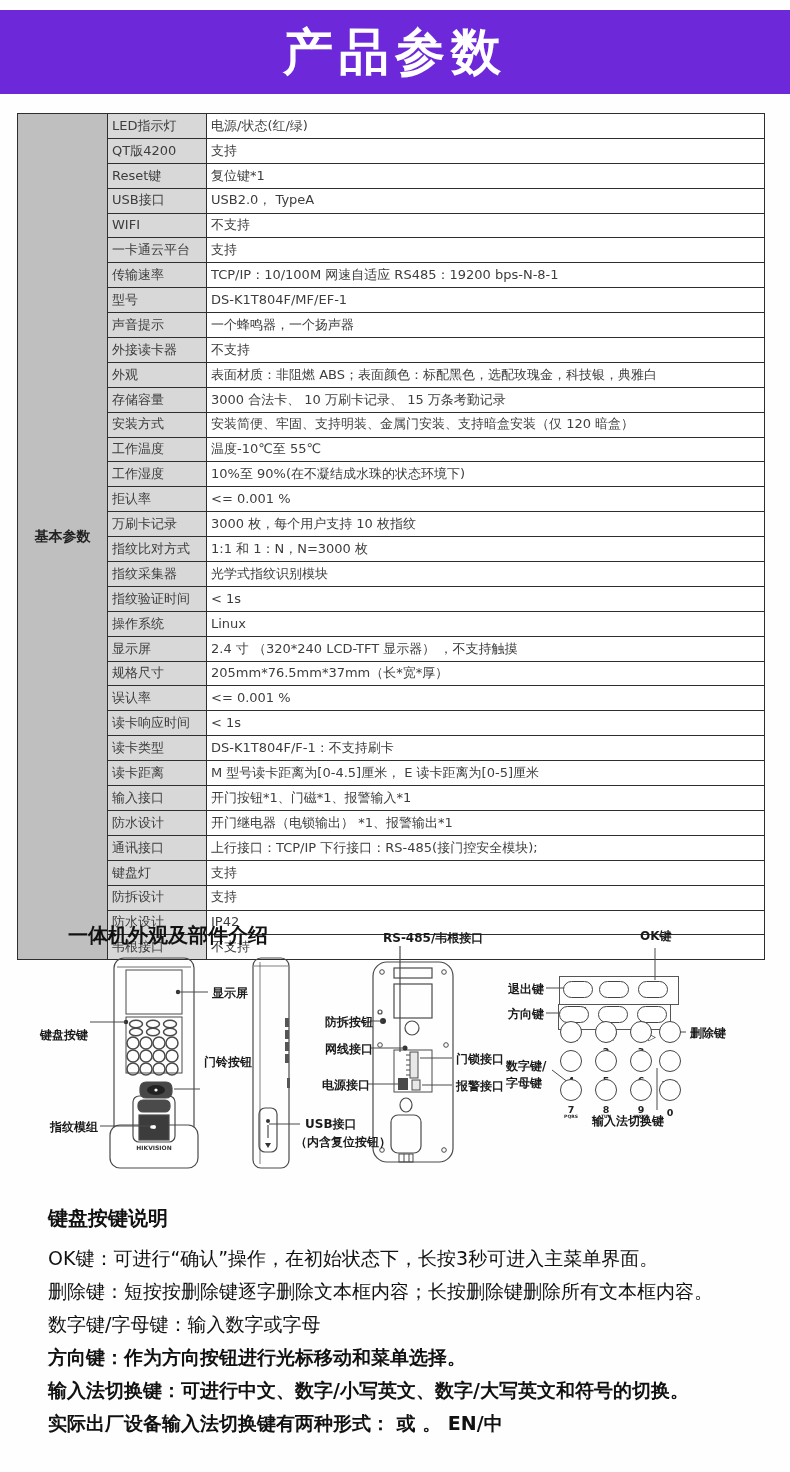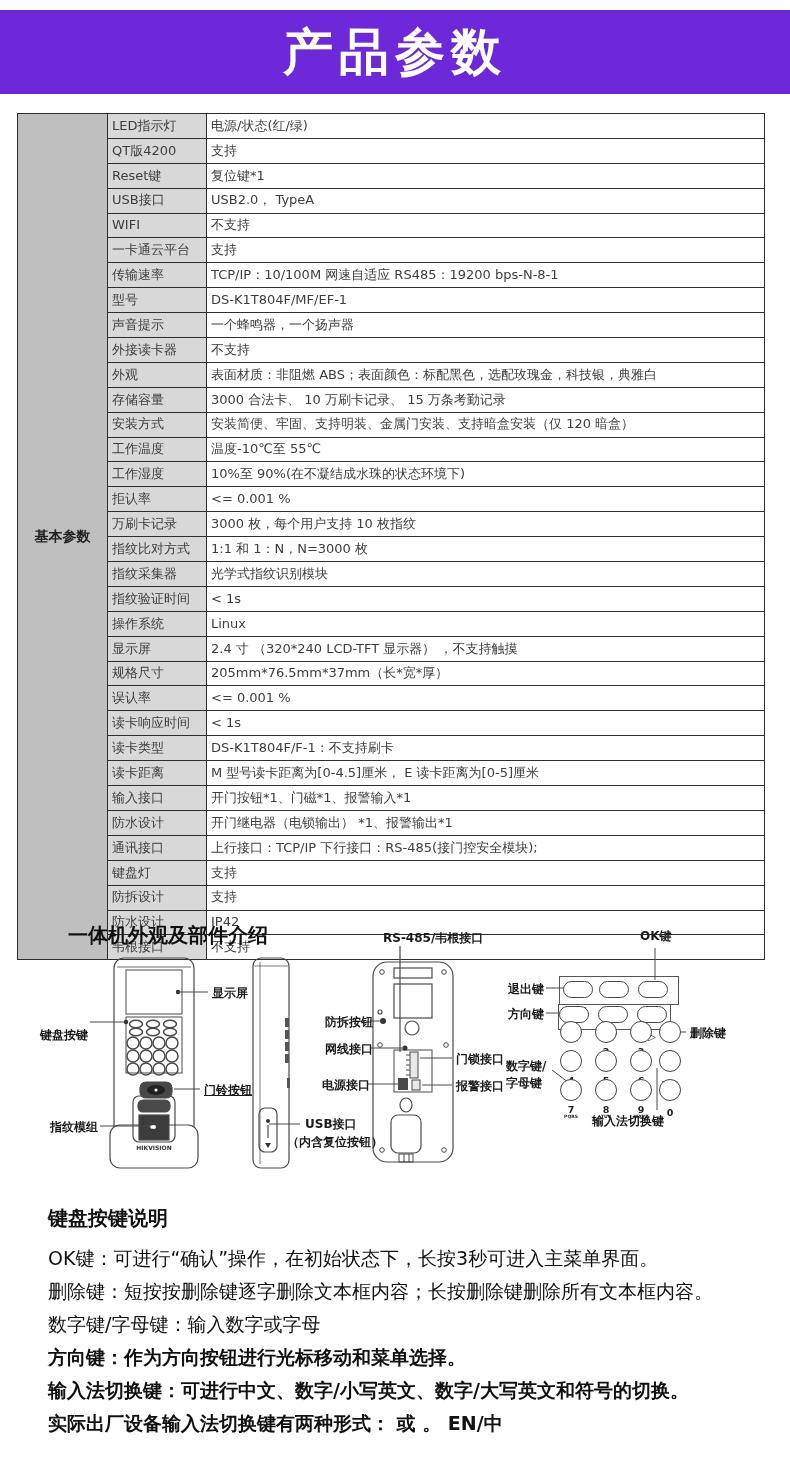--- a/index.html
+++ b/index.html
@@ -311,30 +311,30 @@
         <line x1="546" y1="113" x2="564" y2="113"></line>
         <line x1="674" y1="132" x2="686" y2="132"></line>
         <line x1="552" y1="170" x2="573" y2="186"></line>
         <line x1="657" y1="168" x2="657" y2="210"></line>
       </g>
     </g>
   </svg>
 
   <div class="dlabel" style="left:212px;top:985px;">显示屏</div>
   <div class="dlabel" style="left:40px;top:1027px;">键盘按键</div>
-  <div class="dlabel" style="left:204px;top:1082px;text-decoration:underline;">门铃按钮</div>
+  <div class="dlabel" style="left:204px;top:1054px;">门铃按钮</div>
   <div class="dlabel" style="left:50px;top:1119px;">指纹模组</div>
   <div class="dlabel" style="left:383px;top:930px;">RS-485/韦根接口</div>
   <div class="dlabel" style="left:325px;top:1014px;">防拆按钮</div>
   <div class="dlabel" style="left:325px;top:1041px;">网线接口</div>
   <div class="dlabel" style="left:322px;top:1077px;">电源接口</div>
   <div class="dlabel" style="left:456px;top:1051px;">门锁接口</div>
   <div class="dlabel" style="left:456px;top:1078px;">报警接口</div>
   <div class="dlabel" style="left:305px;top:1116px;">USB接口</div>
-  <div class="dlabel" style="left:287px;top:1134px;text-align:center;">（内含复位按钮）</div>
+  <div class="dlabel" style="left:295px;top:1134px;text-align:center;">（内含复位按钮）</div>
   <div class="dlabel" style="left:640px;top:928px;">OK键</div>
   <div class="dlabel" style="left:508px;top:981px;">退出键</div>
   <div class="dlabel" style="left:508px;top:1006px;">方向键</div>
   <div class="dlabel" style="left:690px;top:1025px;text-align:right;">删除键</div>
   <div class="dlabel" style="left:506px;top:1058px;"><span>数字键/</span><br><span>字母键</span></div>
   <div class="dlabel" style="left:592px;top:1113px;">输入法切换键</div>
 
   <div class="keypad">
     <div class="kp-group kp-g1"></div>
     <div class="kp-group kp-g2"></div>

